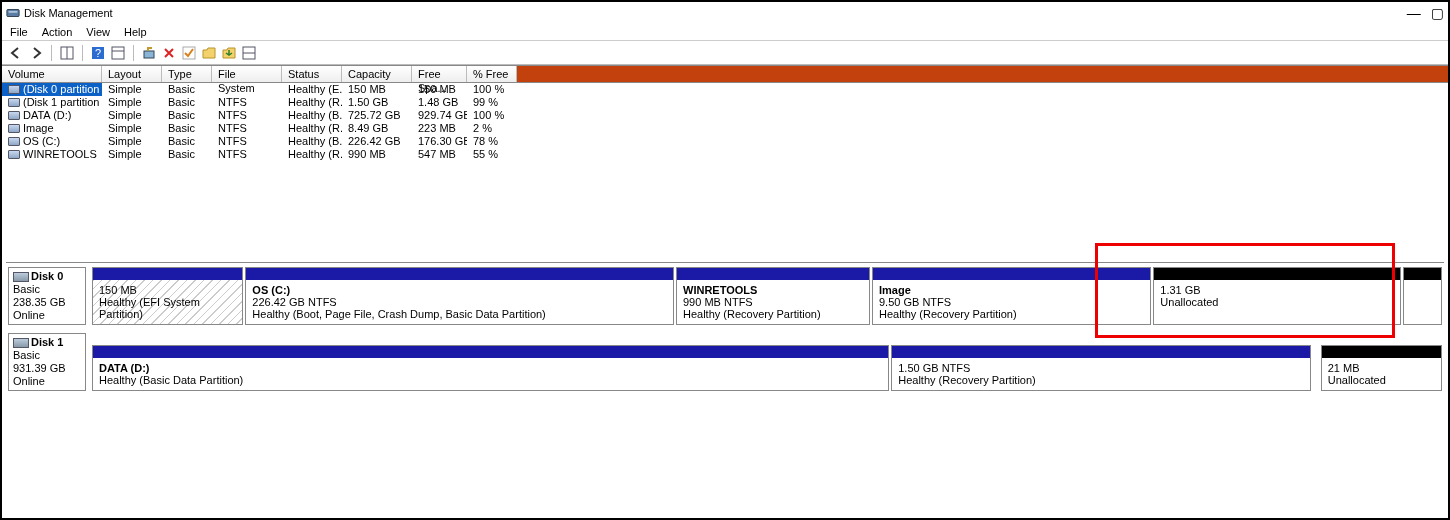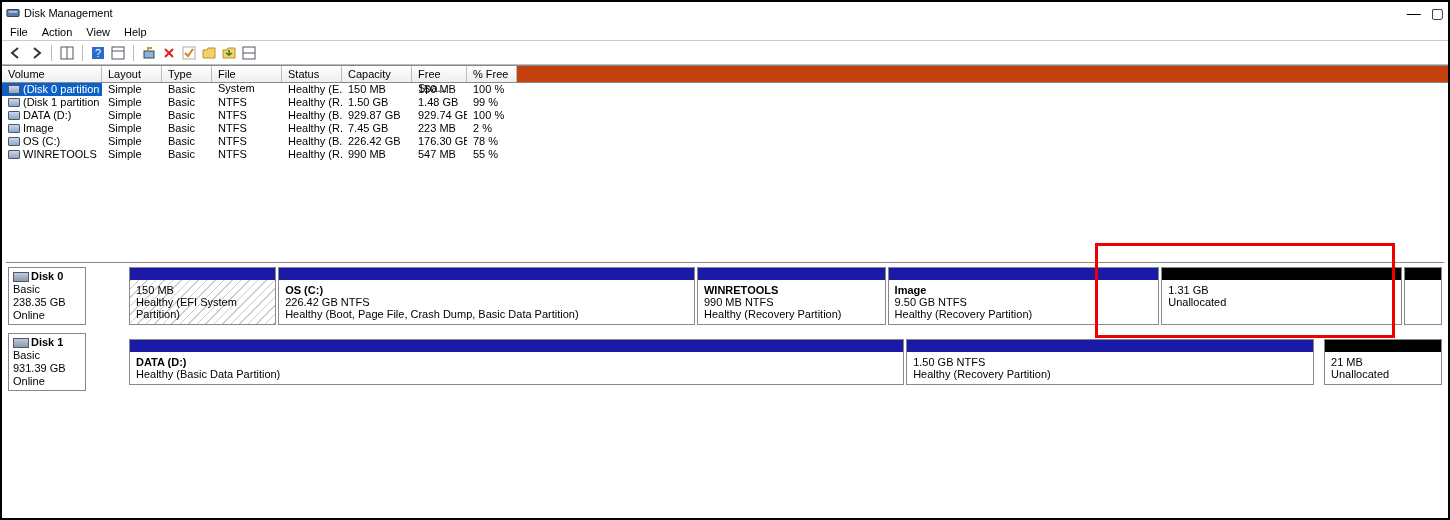--- a/index.html
+++ b/index.html
@@ -26,21 +26,21 @@
   .col-fs    { width: 70px; }
   .col-status{ width: 60px; }
   .col-cap   { width: 70px; }
   .col-free  { width: 55px; }
   .col-pfree { width: 50px; }
   .vl-row .col-volume { display: flex; align-items: center; gap: 3px; }
   .sel { background: #0b61c5; color: #fff; }
   .drive-glyph { width: 12px; height: 9px; display: inline-block; background: linear-gradient(#c8d8ef,#8ea7c8); border: 1px solid #556; border-radius: 1px; flex-shrink:0; }
 
   .disk-area { position: absolute; left: 4px; right: 4px; top: 260px; border-top: 1px solid #888; }
-  .disk-row { display: flex; align-items: center; padding: 4px 2px; gap: 37px; }
+  .disk-row { display: flex; align-items: flex-end; padding: 4px 2px; }
   .disk-label { width: 78px; padding: 2px 4px; border: 1px solid #888; background: #fff; margin-right: 6px; }
   .disk-label .dicon { width: 16px; height: 10px; background: linear-gradient(#bcd,#89a); border:1px solid #556; display:inline-block; margin-right:2px; vertical-align: middle;}
   .disk-label strong { font-weight: bold; }
   .disk-label div { line-height: 13px; }
   .parts { display: flex; flex: 1; gap: 2px; }
   .part { border: 1px solid #888; display: flex; flex-direction: column; overflow: hidden; }
   .part-head { height: 12px; }
   .head-blue { background: #1a1aa6; }
   .head-black { background: #000; }
   .part-body { padding: 4px 6px; flex: 1; line-height: 12px; }
@@ -191,34 +191,34 @@
       </div>
       <div class="vl-row">
         <div class="cell col-volume">
           <span class="drive-glyph"></span>
           <span>DATA (D:)</span>
         </div>
         <div class="cell col-layout">Simple</div>
         <div class="cell col-type">Basic</div>
         <div class="cell col-fs">NTFS</div>
         <div class="cell col-status">Healthy (B...</div>
-        <div class="cell col-cap">929.87 GB</div>
+        <div class="cell col-cap">725.72 GB</div>
         <div class="cell col-free">929.74 GB</div>
         <div class="cell col-pfree">100 %</div>
       </div>
       <div class="vl-row">
         <div class="cell col-volume">
           <span class="drive-glyph"></span>
           <span>Image</span>
         </div>
         <div class="cell col-layout">Simple</div>
         <div class="cell col-type">Basic</div>
         <div class="cell col-fs">NTFS</div>
         <div class="cell col-status">Healthy (R...</div>
-        <div class="cell col-cap">7.45 GB</div>
+        <div class="cell col-cap">8.49 GB</div>
         <div class="cell col-free">223 MB</div>
         <div class="cell col-pfree">2 %</div>
       </div>
       <div class="vl-row">
         <div class="cell col-volume">
           <span class="drive-glyph"></span>
           <span>OS (C:)</span>
         </div>
         <div class="cell col-layout">Simple</div>
         <div class="cell col-type">Basic</div>

